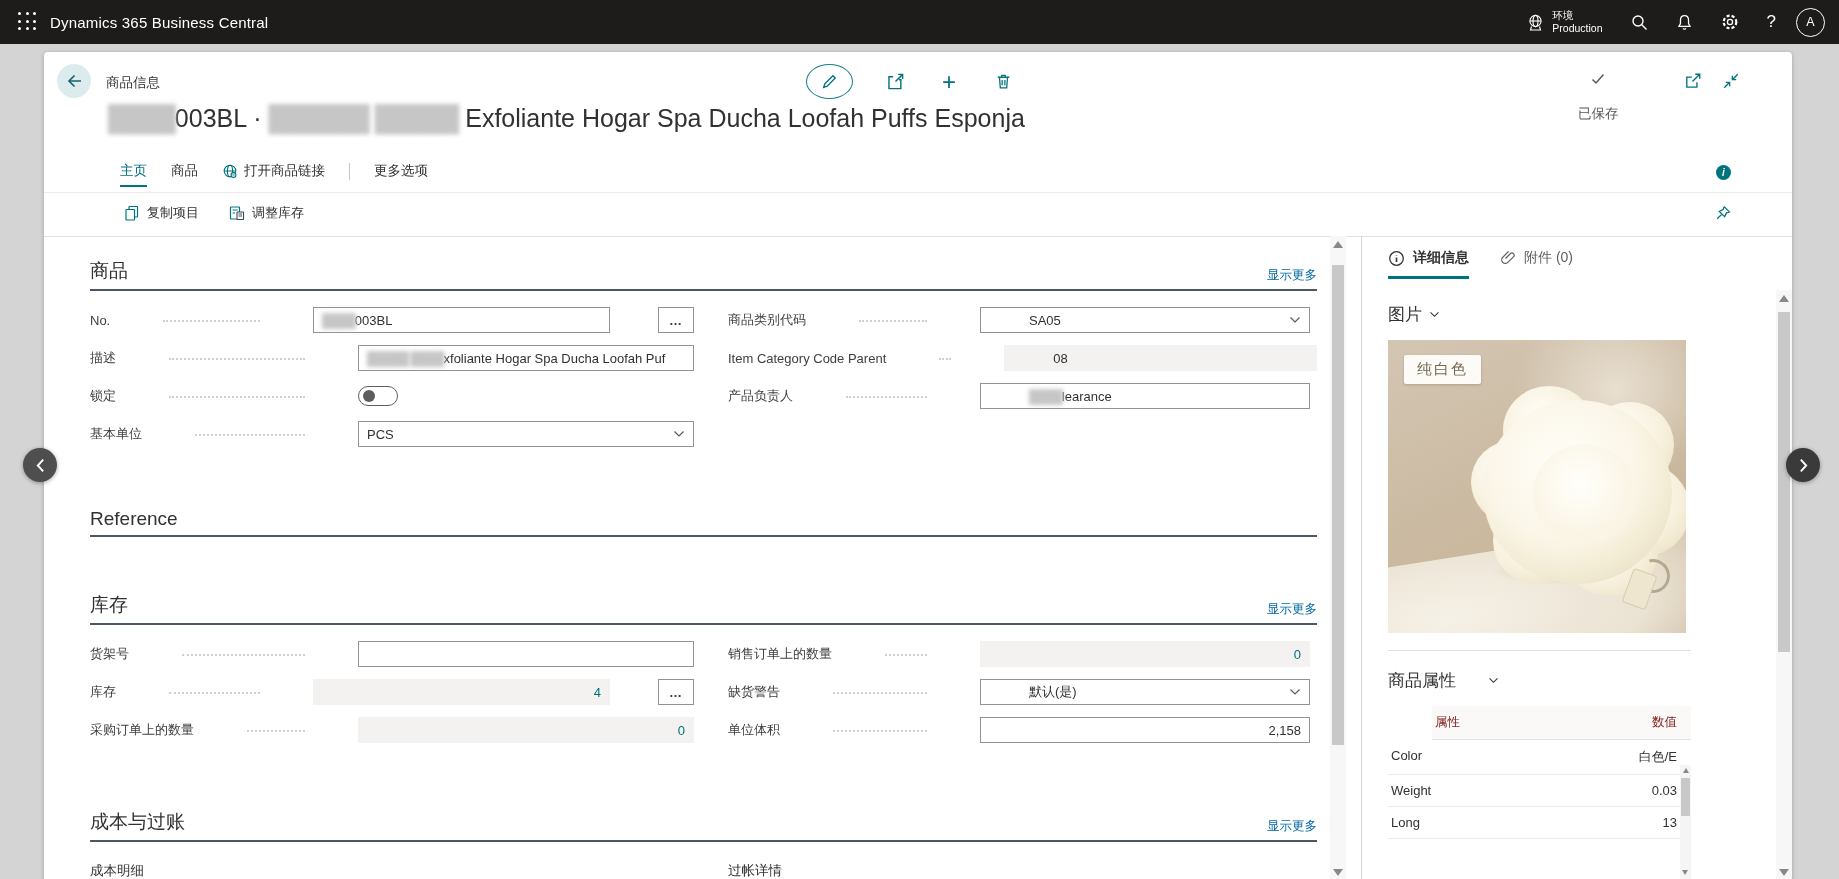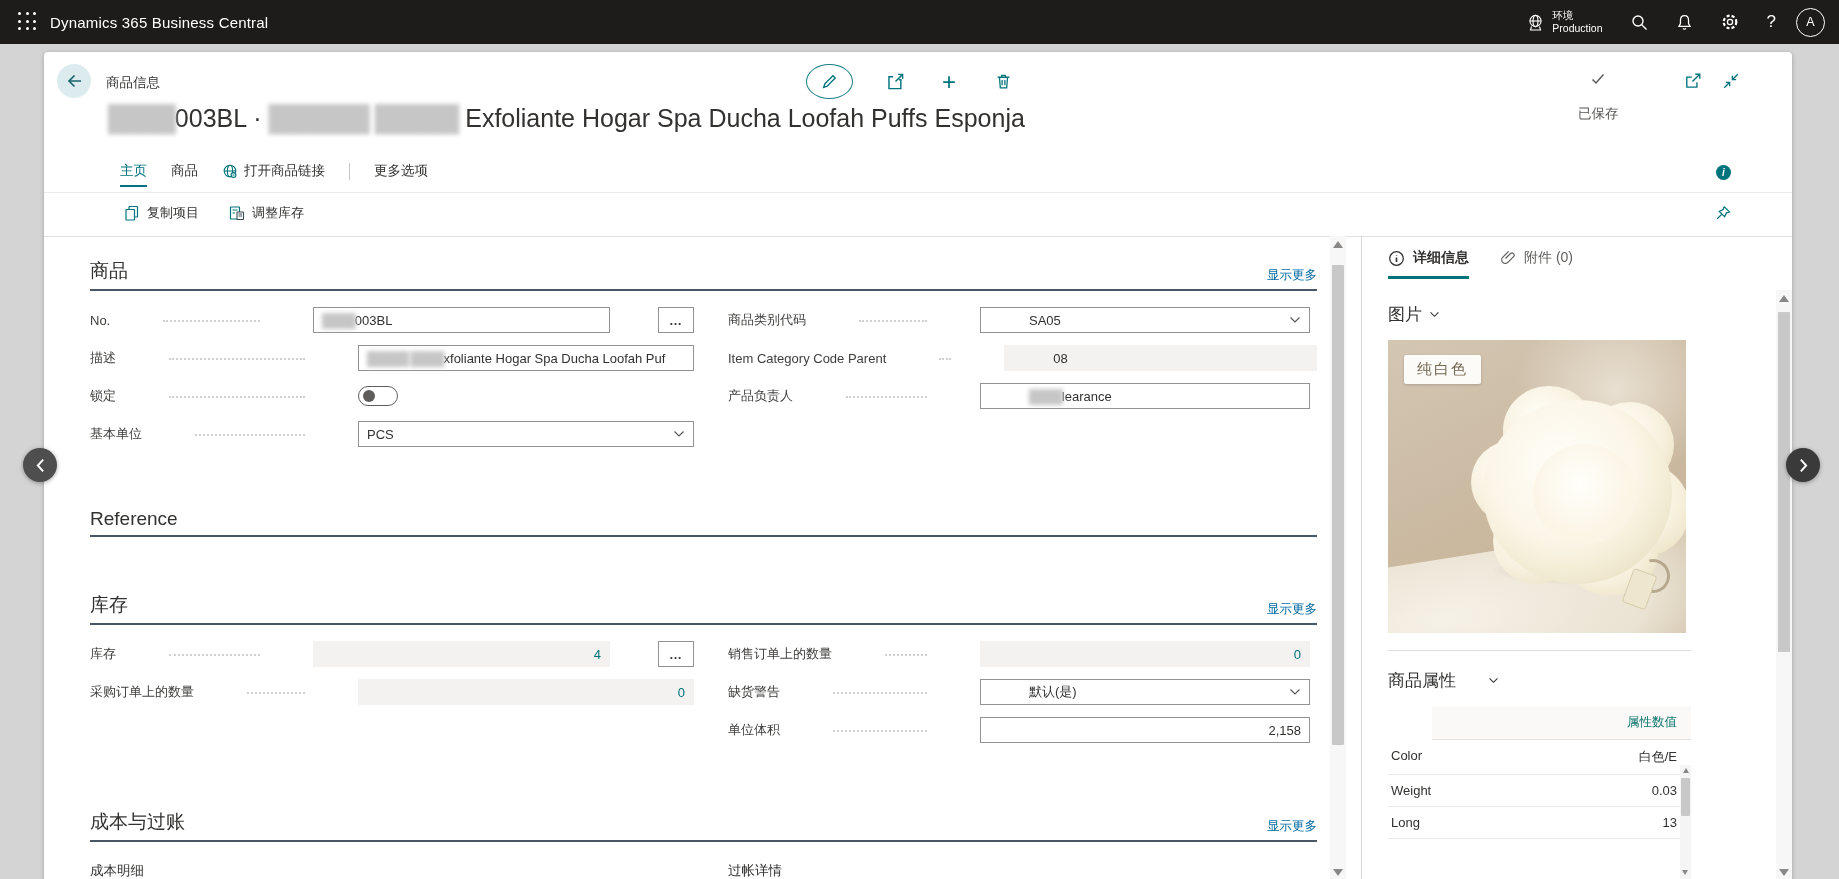--- a/index.html
+++ b/index.html
@@ -118,21 +118,21 @@
   .pf4 { right:-10px; top:72px; width:90px; height:92px; }
   .pf5 { right:22px; bottom:-4px; width:96px; height:88px; }
   .pf6 { left:18px; bottom:8px; width:88px; height:86px; }
   .pf7 { left:58px; top:52px; width:104px; height:100px; background:radial-gradient(circle at 45% 40%,#fffffb 0%,#fbf5e6 60%,rgba(247,240,221,0) 100%); }
   .rope { position:absolute; right:16px; bottom:40px; width:34px; height:34px; border:3px solid #b5a88f; border-radius:50%;
           border-left-color:transparent; transform:rotate(32deg); }
   .tag { position:absolute; right:34px; bottom:26px; width:25px; height:36px; background:#efe6d0; border:1px solid #d8ccae;
          border-radius:3px; transform:rotate(20deg); }
 
   .attr-table { margin-top:14px; width:303px; }
-  .attr-hd { display:flex; justify-content:flex-end; padding:8px 14px 8px 3px; font-size:12.5px; color:#0f766e;
+  .attr-hd { display:flex; justify-content:space-between; padding:8px 14px 8px 3px; font-size:12.5px; color:#7f1d1d;
              background:#faf9f8; border-bottom:1px solid #e5e3e1;margin-left:44px; }
   .attr-row { display:flex; justify-content:space-between; padding:8px 14px 8px 3px; font-size:13px; color:#323130;
               border-bottom:1px solid #edebe9; cursor:pointer; }
   .attr-sb { position:absolute; left:318px; top:529px; width:11px; height:115px; background:#f5f5f5; }
   .attr-sb .sb-thumb { left:1px; width:9px; }
   .attr-sb .tri { border-left-width:3.5px; border-right-width:3.5px; margin:3px auto; }
   .attr-sb .tri-up { border-bottom:5px solid #8a8886; }
   .attr-sb .tri-dn { border-top:5px solid #8a8886; }
 
   
@@ -388,20 +388,27 @@
       <span class="sec-title">Reference</span>
     </div>
 
     <div class="sec-head m-inv">
       <span class="sec-title">库存</span>
       <span class="show-more">显示更多</span>
     </div>
     <div class="cols">
       <div class="col1">
         <div class="frow">
+          <span class="flabel">货架号</span>
+          <span class="dots"></span>
+          <div class="inp w336">
+              <span></span>
+            </div>
+        </div>
+        <div class="frow">
           <span class="flabel">库存</span>
           <span class="dots"></span>
           <div class="inp ro num w297">
               <span>4</span>
             </div>
           <div class="browse">…</div>
         </div>
         <div class="frow">
           <span class="flabel">采购订单上的数量</span>
           <span class="dots"></span>

